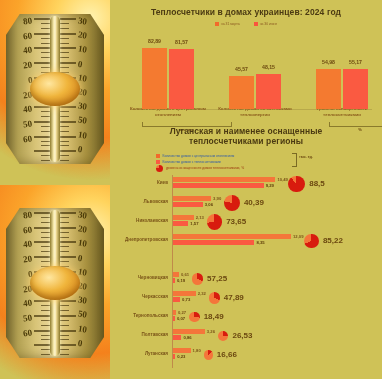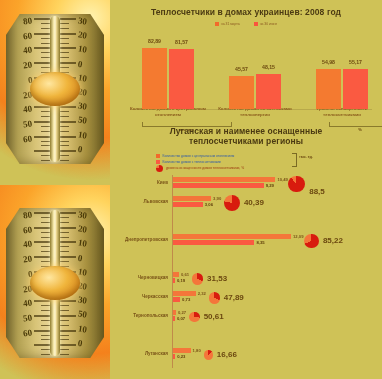--- a/index.html
+++ b/index.html
@@ -341,21 +341,21 @@
           <div class="num" style="top: 115.6px; transform: rotate(8deg);">10</div>
           <div class="num" style="top: 129.8px; transform: rotate(8deg);">0</div>
         </div>
       <div class="tube"></div>
       <div class="bulb"></div>
     </div>
   </div>
 
   <div class="content">
 
-    <div class="chart-title" id="top-title">Теплосчетчики в домах украинцев: 2008 год</div>
+    <div class="chart-title" id="top-title">Теплосчетчики в домах украинцев: 2024 год</div>
 
     <div class="legend-top">
       <div class="lg-item">
         <span class="lg-swatch"></span>
         <span class="lg-text">на 31 марта</span>
       </div>
       <div class="lg-item">
         <span class="lg-swatch b"></span>
         <span class="lg-text">на 30 июня</span>
       </div>
@@ -433,37 +433,52 @@
               <div class="bar a" style="width: 102.384px;">
                 <span class="f"></span>
                 <span class="v" style="left: 104.384px;">10,49</span>
               </div>
               <div class="bar b" style="width: 90.6716px;">
                 <span class="f"></span>
                 <span class="v" style="left: 92.6716px;">9,29</span>
               </div>
             </div>
             <div class="pie" style="width: 16.85px; height: 16.85px; left: 178.384px; top: 0.575px; background: conic-gradient(rgb(216, 27, 14) 0deg, rgb(216, 27, 14) 88.5%, rgb(244, 118, 58) 88.5%, rgb(244, 118, 58) 100%);"></div>
-            <div class="pct" style="left: 199.234px; top: 4px; margin-top: 8px;">88,5</div>
+            <div class="pct" style="left: 199.234px; top: 4px;">88,5</div>
           </div>
           <div class="row" style="top: 19px;">
             <div class="rname">Львовская</div>
             <div class="bars">
               <div class="bar a" style="width: 38.0645px;">
                 <span class="f"></span>
                 <span class="v" style="left: 40.0645px;">3,90</span>
               </div>
               <div class="bar b" style="width: 29.866px;">
                 <span class="f"></span>
                 <span class="v" style="left: 31.866px;">3,06</span>
               </div>
             </div>
             <div class="pie" style="width: 15.839px; height: 15.839px; left: 114.065px; top: 1.0805px; background: conic-gradient(rgb(216, 27, 14) 0deg, rgb(216, 27, 14) 78.39%, rgb(244, 118, 58) 78.39%, rgb(244, 118, 58) 100%);"></div>
             <div class="pct" style="left: 133.904px; top: 4px;">40,39</div>
           </div>
+          <div class="row" style="top: 38px;">
+            <div class="rname">Николаевская</div>
+            <div class="bars">
+              <div class="bar a" style="width: 20.7891px;">
+                <span class="f"></span>
+                <span class="v" style="left: 22.7891px;">2,13</span>
+              </div>
+              <div class="bar b" style="width: 15.3234px;">
+                <span class="f"></span>
+                <span class="v" style="left: 17.3234px;">1,57</span>
+              </div>
+            </div>
+            <div class="pie" style="width: 15.365px; height: 15.365px; left: 96.7891px; top: 1.3175px; background: conic-gradient(rgb(216, 27, 14) 0deg, rgb(216, 27, 14) 73.65%, rgb(244, 118, 58) 73.65%, rgb(244, 118, 58) 100%);"></div>
+            <div class="pct" style="left: 116.154px; top: 4px;">73,65</div>
+          </div>
           <div class="row" style="top: 57px;">
             <div class="rname">Днепропетровская</div>
             <div class="bars">
               <div class="bar a" style="width: 118px;">
                 <span class="f"></span>
                 <span class="v" style="left: 120px;">12,09</span>
               </div>
               <div class="bar b" style="width: 81.4971px;">
                 <span class="f"></span>
                 <span class="v" style="left: 83.4971px;">8,35</span>
@@ -478,21 +493,21 @@
               <div class="bar a" style="width: 5.95368px;">
                 <span class="f"></span>
                 <span class="v" style="left: 7.95368px;">0,61</span>
               </div>
               <div class="bar b" style="width: 2px;">
                 <span class="f"></span>
                 <span class="v" style="left: 4px;">0,19</span>
               </div>
             </div>
             <div class="pie" style="width: 11.153px; height: 11.153px; left: 81.9537px; top: 3.4235px; background: conic-gradient(rgb(216, 27, 14) 0deg, rgb(216, 27, 14) 31.53%, rgb(244, 118, 58) 31.53%, rgb(244, 118, 58) 100%);"></div>
-            <div class="pct" style="left: 97.1067px; top: 4px;">31,53</div>
+            <div class="pct" style="left: 97.1067px; top: 4px;">57,25</div>
           </div>
           <div class="row" style="top: 114px;">
             <div class="rname">Черкасская</div>
             <div class="bars">
               <div class="bar a" style="width: 22.6435px;">
                 <span class="f"></span>
                 <span class="v" style="left: 24.6435px;">2,32</span>
               </div>
               <div class="bar b" style="width: 7.1249px;">
                 <span class="f"></span>
@@ -508,21 +523,36 @@
               <div class="bar a" style="width: 3px;">
                 <span class="f"></span>
                 <span class="v" style="left: 5px;">0,27</span>
               </div>
               <div class="bar b" style="width: 2px;">
                 <span class="f"></span>
                 <span class="v" style="left: 4px;">0,07</span>
               </div>
             </div>
             <div class="pie" style="width: 10.664px; height: 10.664px; left: 79px; top: 3.668px; background: conic-gradient(rgb(216, 27, 14) 0deg, rgb(216, 27, 14) 26.64%, rgb(244, 118, 58) 26.64%, rgb(244, 118, 58) 100%);"></div>
-            <div class="pct" style="left: 93.664px; top: 4px;">50,61</div>
+            <div class="pct" style="left: 93.664px; top: 4px;">18,49</div>
+          </div>
+          <div class="row" style="top: 152px;">
+            <div class="rname">Полтавская</div>
+            <div class="bars">
+              <div class="bar a" style="width: 31.818px;">
+                <span class="f"></span>
+                <span class="v" style="left: 33.818px;">3,26</span>
+              </div>
+              <div class="bar b" style="width: 8.39371px;">
+                <span class="f"></span>
+                <span class="v" style="left: 10.3937px;">0,86</span>
+              </div>
+            </div>
+            <div class="pie" style="width: 10.653px; height: 10.653px; left: 107.818px; top: 3.6735px; background: conic-gradient(rgb(216, 27, 14) 0deg, rgb(216, 27, 14) 26.53%, rgb(244, 118, 58) 26.53%, rgb(244, 118, 58) 100%);"></div>
+            <div class="pct" style="left: 122.471px; top: 4px;">26,53</div>
           </div>
           <div class="row" style="top: 171px;">
             <div class="rname">Луганская</div>
             <div class="bars">
               <div class="bar a" style="width: 17.5682px;">
                 <span class="f"></span>
                 <span class="v" style="left: 19.5682px;">1,80</span>
               </div>
               <div class="bar b" style="width: 2.24483px;">
                 <span class="f"></span>

